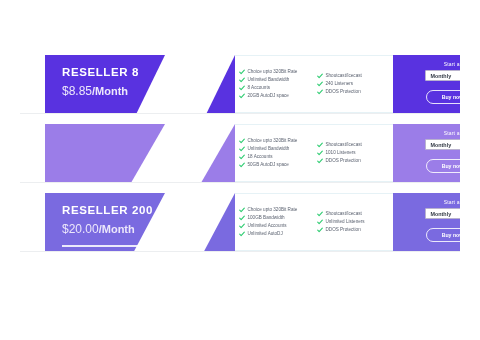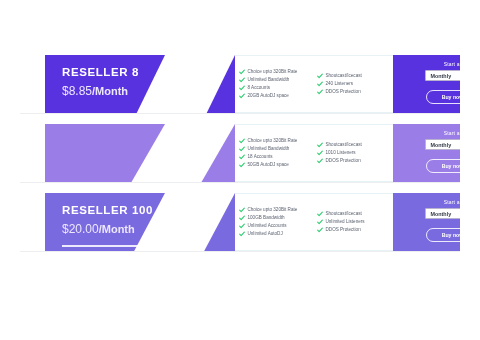--- a/index.html
+++ b/index.html
@@ -368,21 +368,21 @@
           </div>
         </div>
         <div class="divider"></div>
       </div>
       <div class="plan-wrap">
         <div class="plan-card">
           <div class="left-panel">
             <div class="left-fill" style="background:#7a6ae0"></div>
             <div class="left-cut" style="transform:skewX(-28deg); transform-origin: top right;"></div>
             <div class="left-text">
-              <div class="plan-title">RESELLER 100</div>
+              <div class="plan-title">RESELLER 200</div>
               <div class="plan-price"><span>$20.00</span><span class="per">/Month</span></div>
             </div>
             <div class="price-underline"></div>
           </div>
           <div class="mid-panel">
             <div class="features">
               <div class="feat-col col-a">
                 <div class="feat">
                   <span class="check">
                     <svg width="6" height="6" viewBox="0 0 12 12">

